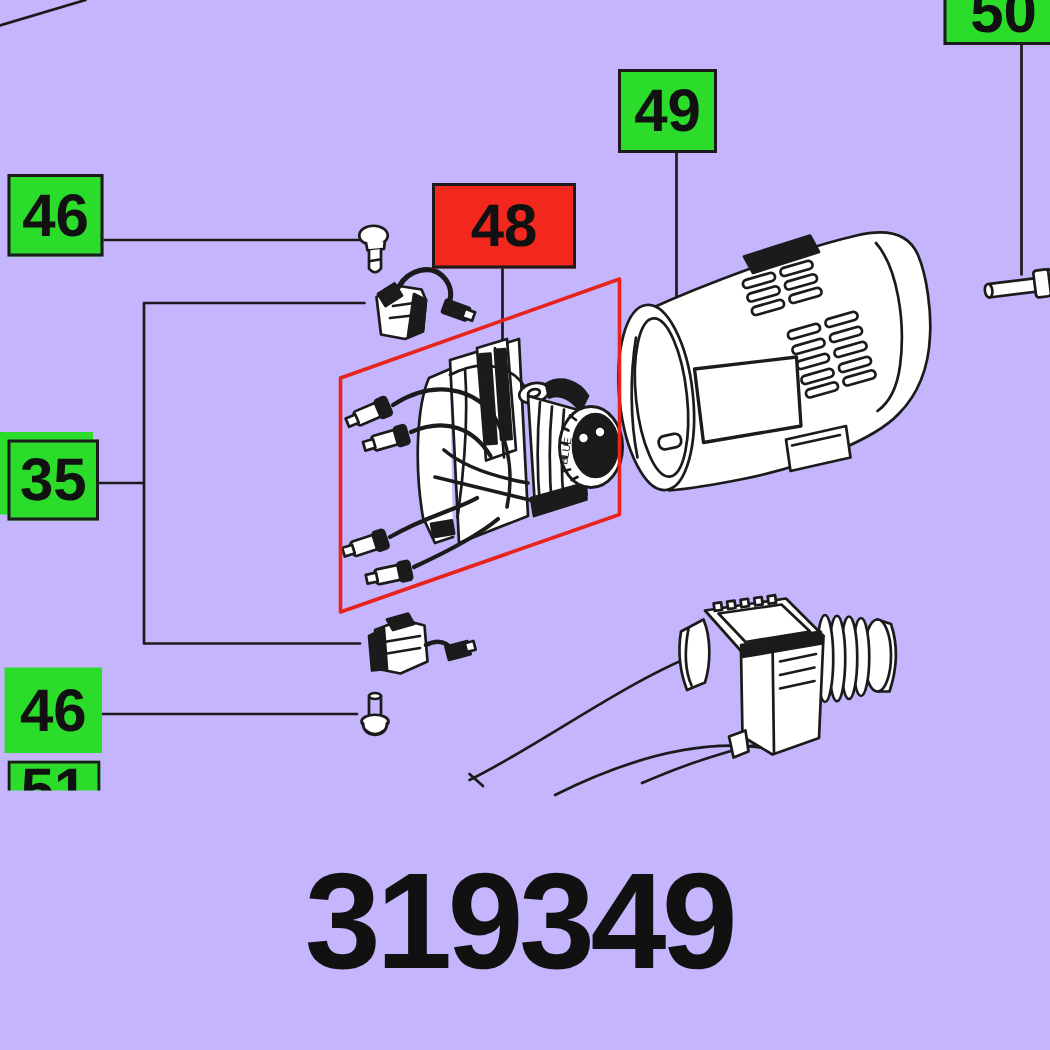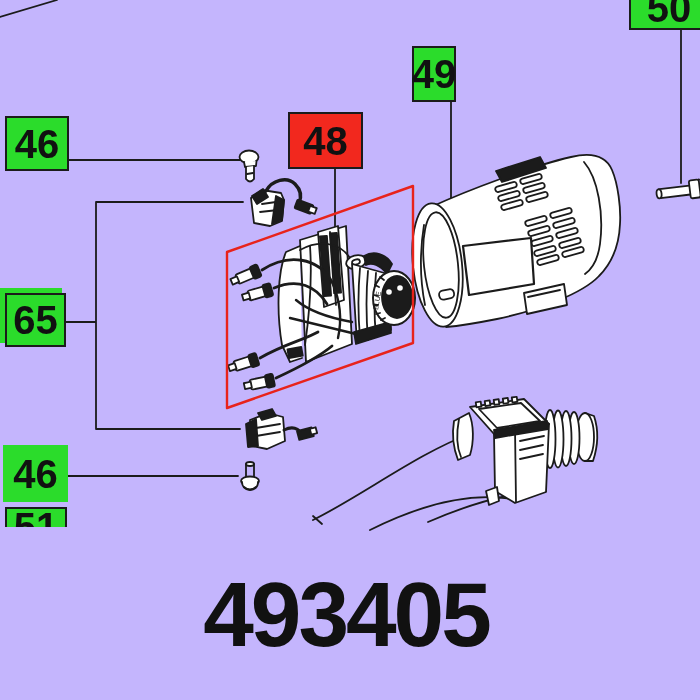--- a/index.html
+++ b/index.html
@@ -198,42 +198,42 @@
       </g>
 
       <polygon points="227,252 413,186 413,343 227,408" stroke="var(--highlight-red,#e8231b)" stroke-width="2.4"></polygon>
     </g>
   </svg>
 
   <div class="label green bordered" style="left:629px;top:-14px;width:80px;height:44px">
     <span>50</span>
   </div>
 
-  <div class="label green bordered" style="left:412px;top:46px;width:44px;height:56px">
+  <div class="label green bordered" style="left:412px;top:46px;width:66px;height:56px">
     <span>49</span>
   </div>
 
   <div class="label green bordered" style="left:5px;top:116px;width:64px;height:55px">
     <span>46</span>
   </div>
 
-  <div class="label red bordered" style="left:288px;top:112px;width:75px;height:57px">
+  <div class="label red bordered" style="left:288px;top:122px;width:96px;height:57px">
     <span>48</span>
   </div>
 
   <div class="label green" style="left:0px;top:288px;width:62px;height:55px"></div>
   <div class="label green bordered" style="left:5px;top:293px;width:61px;height:54px">
-    <span>65</span>
+    <span>35</span>
   </div>
 
   <div class="label green" style="left:3px;top:445px;width:65px;height:57px">
     <span>46</span>
   </div>
 
   <div class="clip51">
     <div class="label green bordered" style="width:62px;height:40px">
       <span>51</span>
     </div>
   </div>
 
-  <div class="caption">493405</div>
+  <div class="caption">319349</div>
 
 </div>
 
 </body></html>

